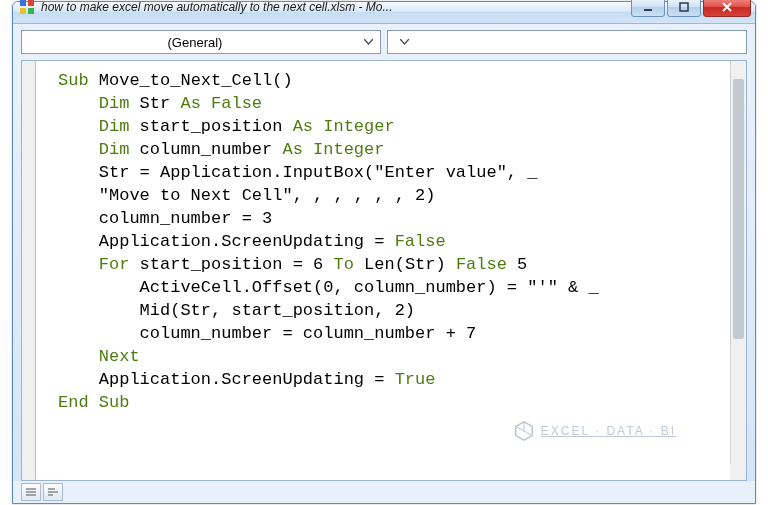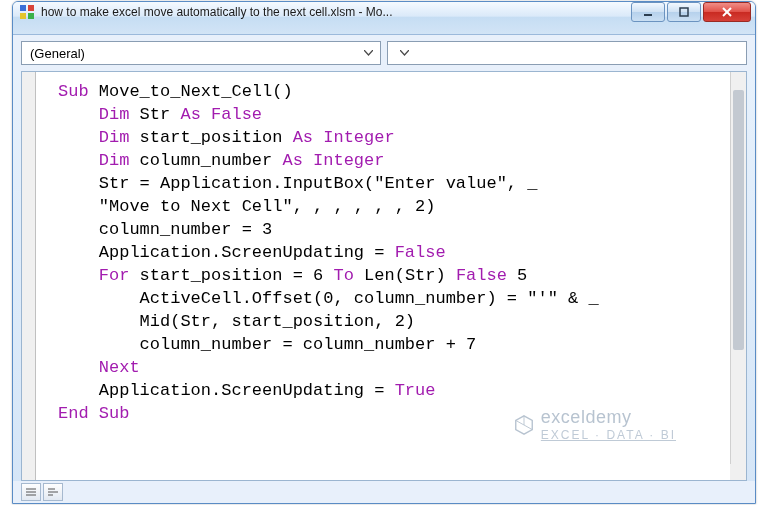--- a/index.html
+++ b/index.html
@@ -17,27 +17,28 @@
       left: 12px; top: 1px;
       width: 744px; height: 503px;
       border: 1px solid #5a8cc5;
       border-radius: 6px 6px 0 0;
       background: linear-gradient(to bottom, #eaf3fd 0%, #d4e5f7 100%);
       display: flex;
       flex-direction: column;
       box-shadow: 0 0 2px rgba(0,0,0,0.3);
     }
     .titlebar {
-      height: 33px;
+      height: 22px;
       background: linear-gradient(to bottom, #f5faff 0%, #dae9f9 45%, #c5ddf3 46%, #d2e4f6 100%);
       border-radius: 5px 5px 0 0;
       display: flex;
       align-items: center;
       padding: 0 4px 12px 6px;
       border-bottom: 1px solid #9bb9db;
+      font-style: italic;
     }
     .app-icon {
       width: 16px; height: 16px;
       margin-right: 6px;
       display: inline-block;
       position: relative;
     }
     .app-icon svg { width: 16px; height: 16px; }
     .title-text {
       flex: 1;
@@ -75,21 +76,21 @@
       height: 24px;
       background: #fff;
       border: 1px solid #8a9db3;
       display: flex;
       align-items: center;
       padding: 0 4px 0 8px;
       font-size: 13px;
       color: #000;
       position: relative;
     }
-    .combo-text { flex: 1; }
+    .combo-text { flex: 1; text-align: center; }
     .combo-arrow {
       width: 16px; height: 100%;
       display: flex; align-items: center; justify-content: center;
     }
     .combo-arrow svg { width: 9px; height: 6px; }
     .code-area {
       flex: 1;
       margin: 0 8px 0 8px;
       background: #fff;
       border: 1px solid #9bb5d0;
@@ -126,21 +127,21 @@
       top: 18px; height: 260px;
       background: #c3c9d1;
       border-radius: 2px;
     }
     .hscroll-corner {
       position: absolute;
       right: 0; bottom: 0;
       width: 16px; height: 16px;
       background: #f0f0f0;
     }
-    .kw { color: #a21caf; }
+    .kw { color: #4d7c0f; }
     .statusbar {
       height: 22px;
       background: #e8f0fb;
       display: flex;
       align-items: center;
       padding: 2px 8px;
       gap: 2px;
     }
     .sb-btn {
       width: 20px; height: 18px;
@@ -241,21 +242,20 @@
       <div class="vscroll-thumb"></div>
     </div>
     <div class="hscroll-corner"></div>
 
     <div class="watermark">
       <svg class="wm-hex" viewBox="0 0 24 24">
         <path d="M12 2 L21 7 L21 17 L12 22 L3 17 L3 7 Z" fill="none" stroke="#b0bdcb" stroke-width="1.5"></path>
         <path d="M12 2 L12 12 L3 7 M12 12 L21 17" fill="none" stroke="#b0bdcb" stroke-width="1"></path>
       </svg>
       <div>
-        <div class="wm-main">exceldemy</div>
         <div class="wm-sub">EXCEL · DATA · BI</div>
       </div>
     </div>
   </div>
 
   <div class="statusbar">
     <div class="sb-btn">
       <svg viewBox="0 0 12 10">
           <line x1="1" y1="2" x2="11" y2="2" stroke="#555" stroke-width="1"></line>
           <line x1="1" y1="5" x2="11" y2="5" stroke="#555" stroke-width="1"></line>

